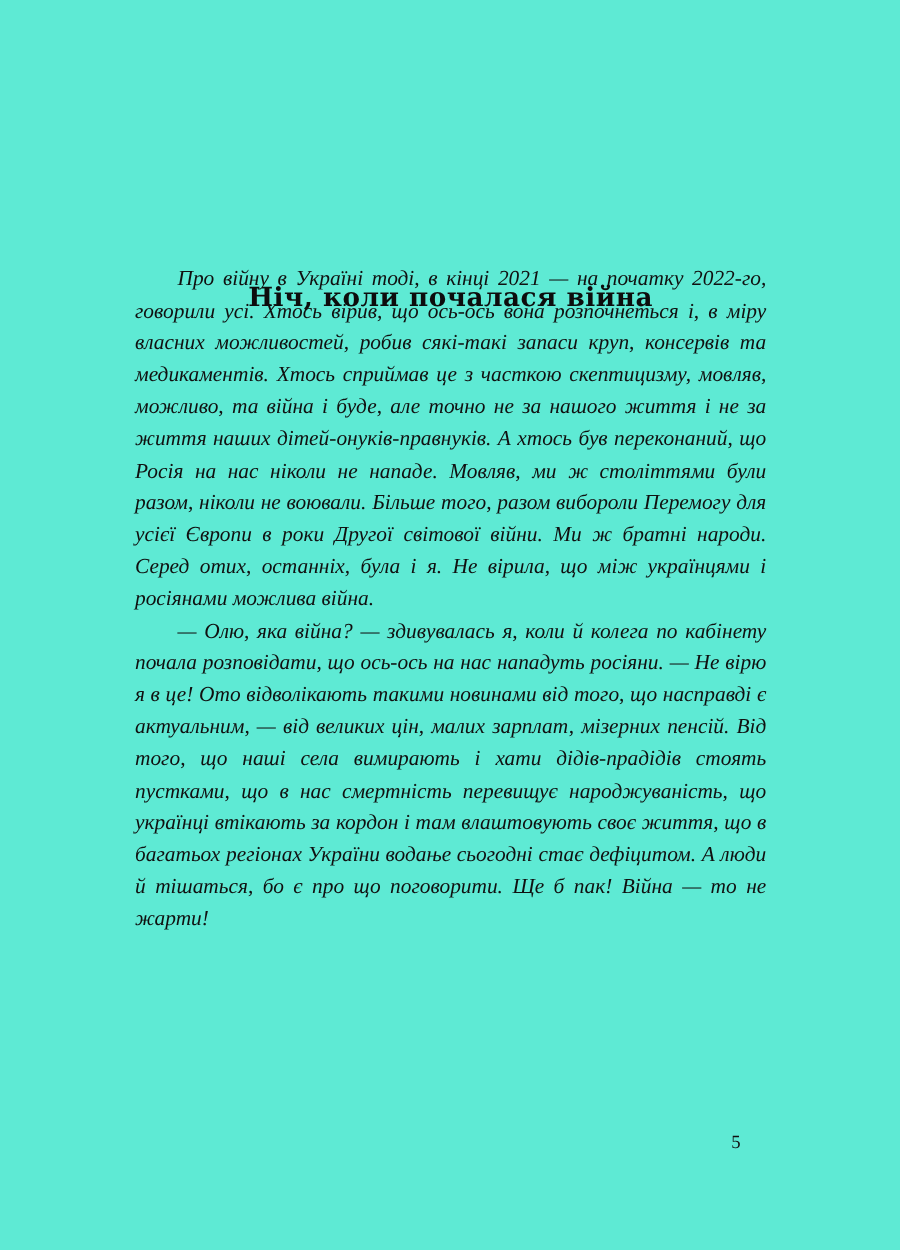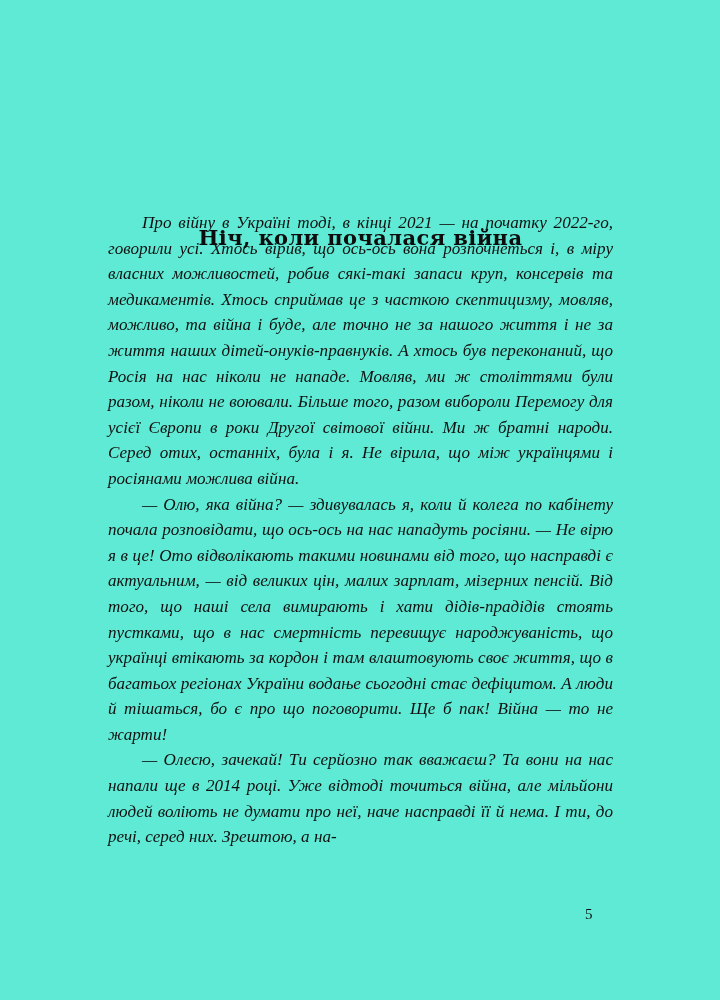--- a/index.html
+++ b/index.html
@@ -63,18 +63,17 @@
 <body>
 
 <div class="page">
 
   <h1 class="chapter-title" style="position: absolute; left: 108px; top: 225px; width: 505px;">Ніч, коли почалася війна</h1>
 
   <div class="content">
     <div class="body-text">
       <p>Про війну в Україні тоді, в кінці 2021 — на початку 2022-го, говорили усі. Хтось вірив, що ось-ось вона розпочнеться і, в міру власних можливостей, робив сякі-такі запаси круп, консервів та медикаментів. Хтось сприймав це з часткою скептицизму, мовляв, можливо, та війна і буде, але точно не за нашого життя і не за життя наших дітей-онуків-правнуків. А хтось був переконаний, що Росія на нас ніколи не нападе. Мовляв, ми ж століттями були разом, ніколи не воювали. Більше того, разом вибороли Перемогу для усієї Європи в роки Другої світової війни. Ми ж братні народи. Серед отих, останніх, була і я. Не вірила, що між українцями і росіянами можлива війна.</p>
       <p>— Олю, яка війна? — здивувалась я, коли й колега по кабінету почала розповідати, що ось-ось на нас нападуть росіяни. — Не вірю я в це! Ото відволікають такими новинами від того, що насправді є актуальним, — від великих цін, малих зарплат, мізерних пенсій. Від того, що наші села вимирають і хати дідів-прадідів стоять пустками, що в нас смертність перевищує народжуваність, що українці втікають за кордон і там влаштовують своє життя, що в багатьох регіонах України водање сьогодні стає дефіцитом. А люди й тішаться, бо є про що поговорити. Ще б пак! Війна — то не жарти!</p>
-      <p>— Олесю, зачекай! Ти серйозно так вважаєш? Та вони на нас напали ще в 2014 році. Уже відтоді точиться війна, але мільйони людей воліють не думати про неї, наче насправді її й нема. І ти, до речі, серед них. Зрештою, а на-</p>
     </div>
   </div>
 
   <div class="page-number">5</div>
 </div>
 
 </body></html>

